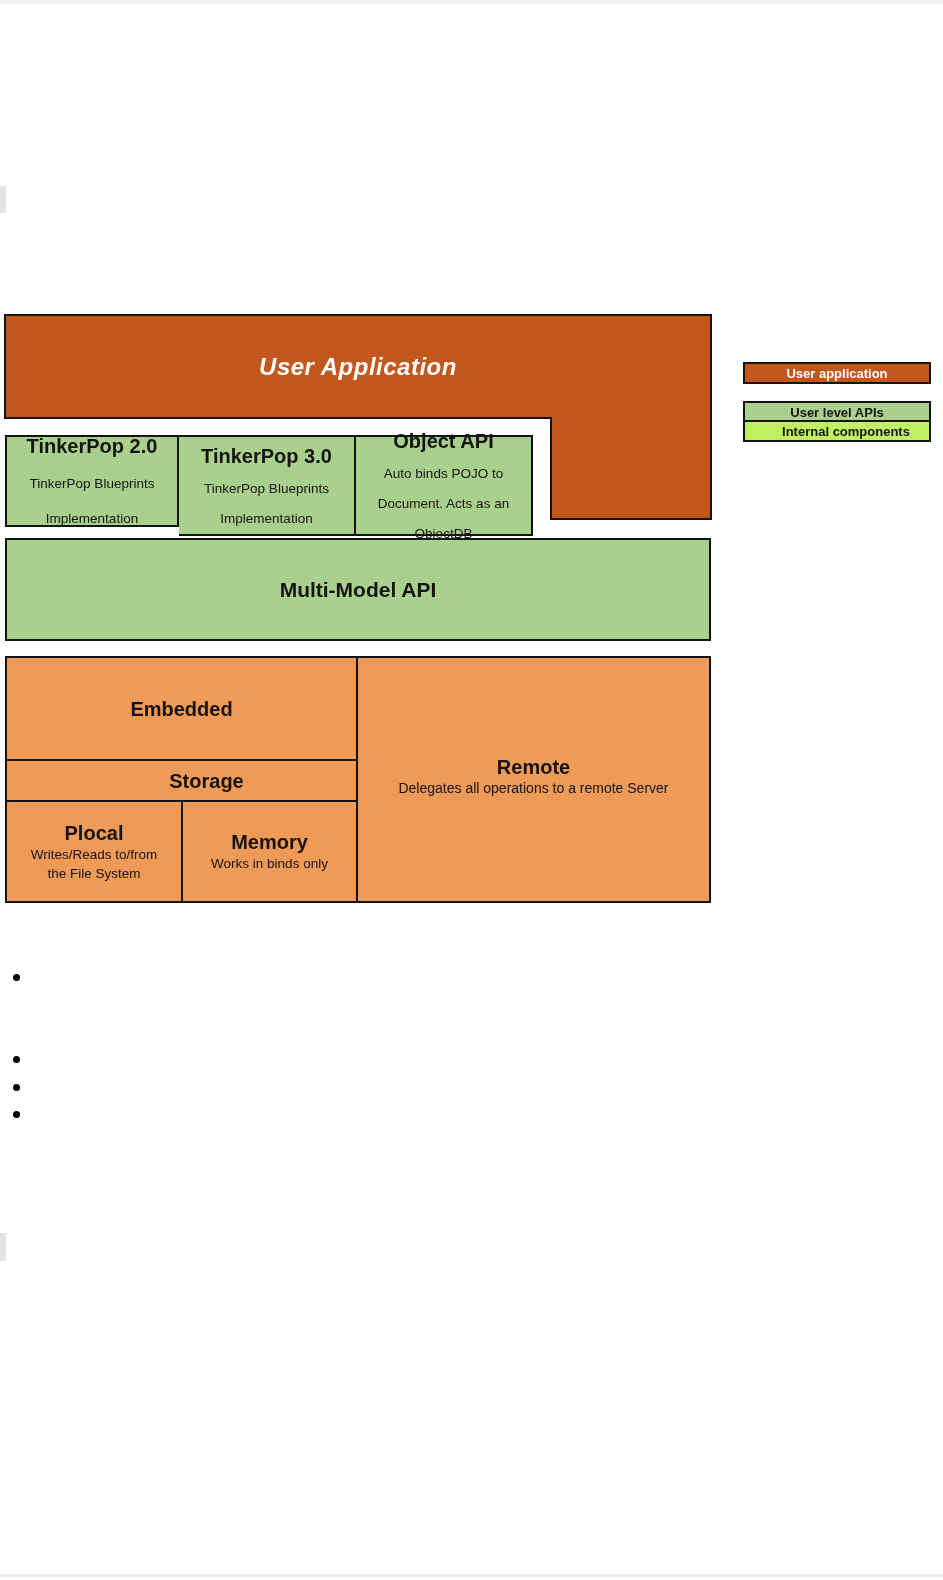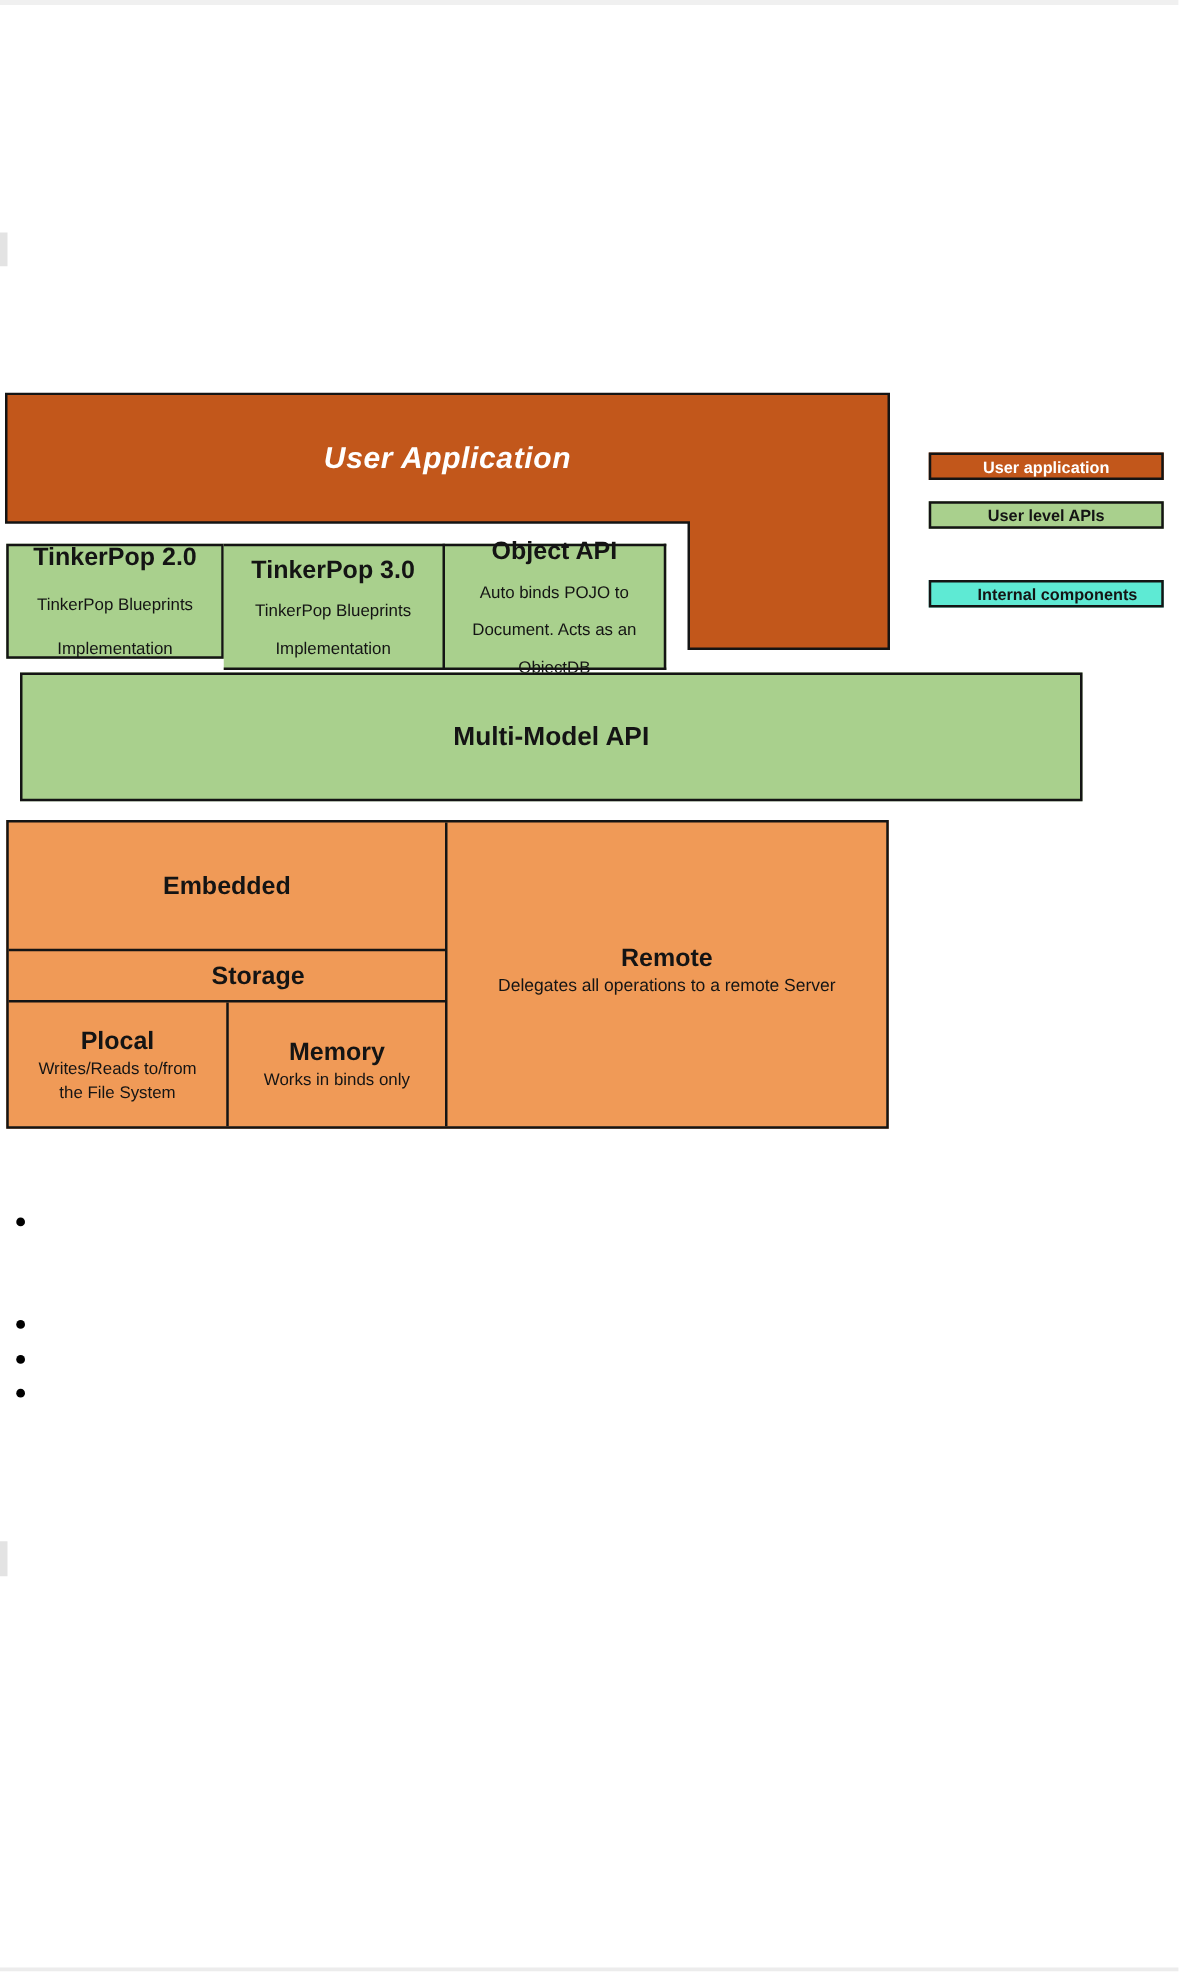--- a/index.html
+++ b/index.html
@@ -53,21 +53,21 @@
     <span class="box-sub">TinkerPop Blueprints</span>
     <span class="box-sub">Implementation</span>
   </div>
   <div class="abs flexc bordered noleft fill-green" style="left:356px;top:435px;width:177px;height:101px;">
     <span class="box-title">Object API</span>
     <span class="box-sub">Auto binds POJO to</span>
     <span class="box-sub">Document. Acts as an</span>
     <span class="box-sub">ObjectDB</span>
   </div>
 
-  <div class="abs flexc bordered fill-green" style="left:16px;top:538px;width:850px;height:103px;">
+  <div class="abs flexc bordered fill-green" style="left:5px;top:538px;width:706px;height:103px;">
     <span class="mm-label">Multi-Model API</span>
   </div>
 
   <div class="abs bordered fill-internal" style="left:5px;top:656px;width:706px;height:247px;"></div>
 
   <div class="abs grid-line" style="left:356px;top:658px;width:2px;height:243px;"></div>
   <div class="abs grid-line" style="left:7px;top:759px;width:349px;height:2px;"></div>
   <div class="abs grid-line" style="left:7px;top:800px;width:349px;height:2px;"></div>
   <div class="abs grid-line" style="left:181px;top:802px;width:2px;height:99px;"></div>
 
@@ -90,21 +90,21 @@
     <span class="box-title">Remote</span>
     <span class="box-sub" style="font-size:14px;">Delegates all operations to a remote Server</span>
   </div>
 
   <div class="abs legend-box" style="left: 743px; top: 362px; background-color: rgb(194, 87, 27);">
     <span style="color: rgb(255, 255, 255);">User application</span>
   </div>
   <div class="abs legend-box" style="left: 743px; top: 401px; background-color: rgb(169, 208, 141);">
     <span style="color: rgb(20, 20, 20);">User level APIs</span>
   </div>
-  <div class="abs legend-box" style="left: 743px; top: 464px; background-color: #5eead4; padding-left: 18px;">
+  <div class="abs legend-box" style="left: 743px; top: 420px; background-color: #bef264; padding-left: 18px;">
     <span style="color: rgb(20, 20, 20);">Internal components</span>
   </div>
 
   <div class="abs bullet" style="left:13px;top:974px;"></div>
   <div class="abs bullet" style="left:13px;top:1056px;"></div>
   <div class="abs bullet" style="left:13px;top:1084px;"></div>
   <div class="abs bullet" style="left:13px;top:1111px;"></div>
 
 </div>
 

